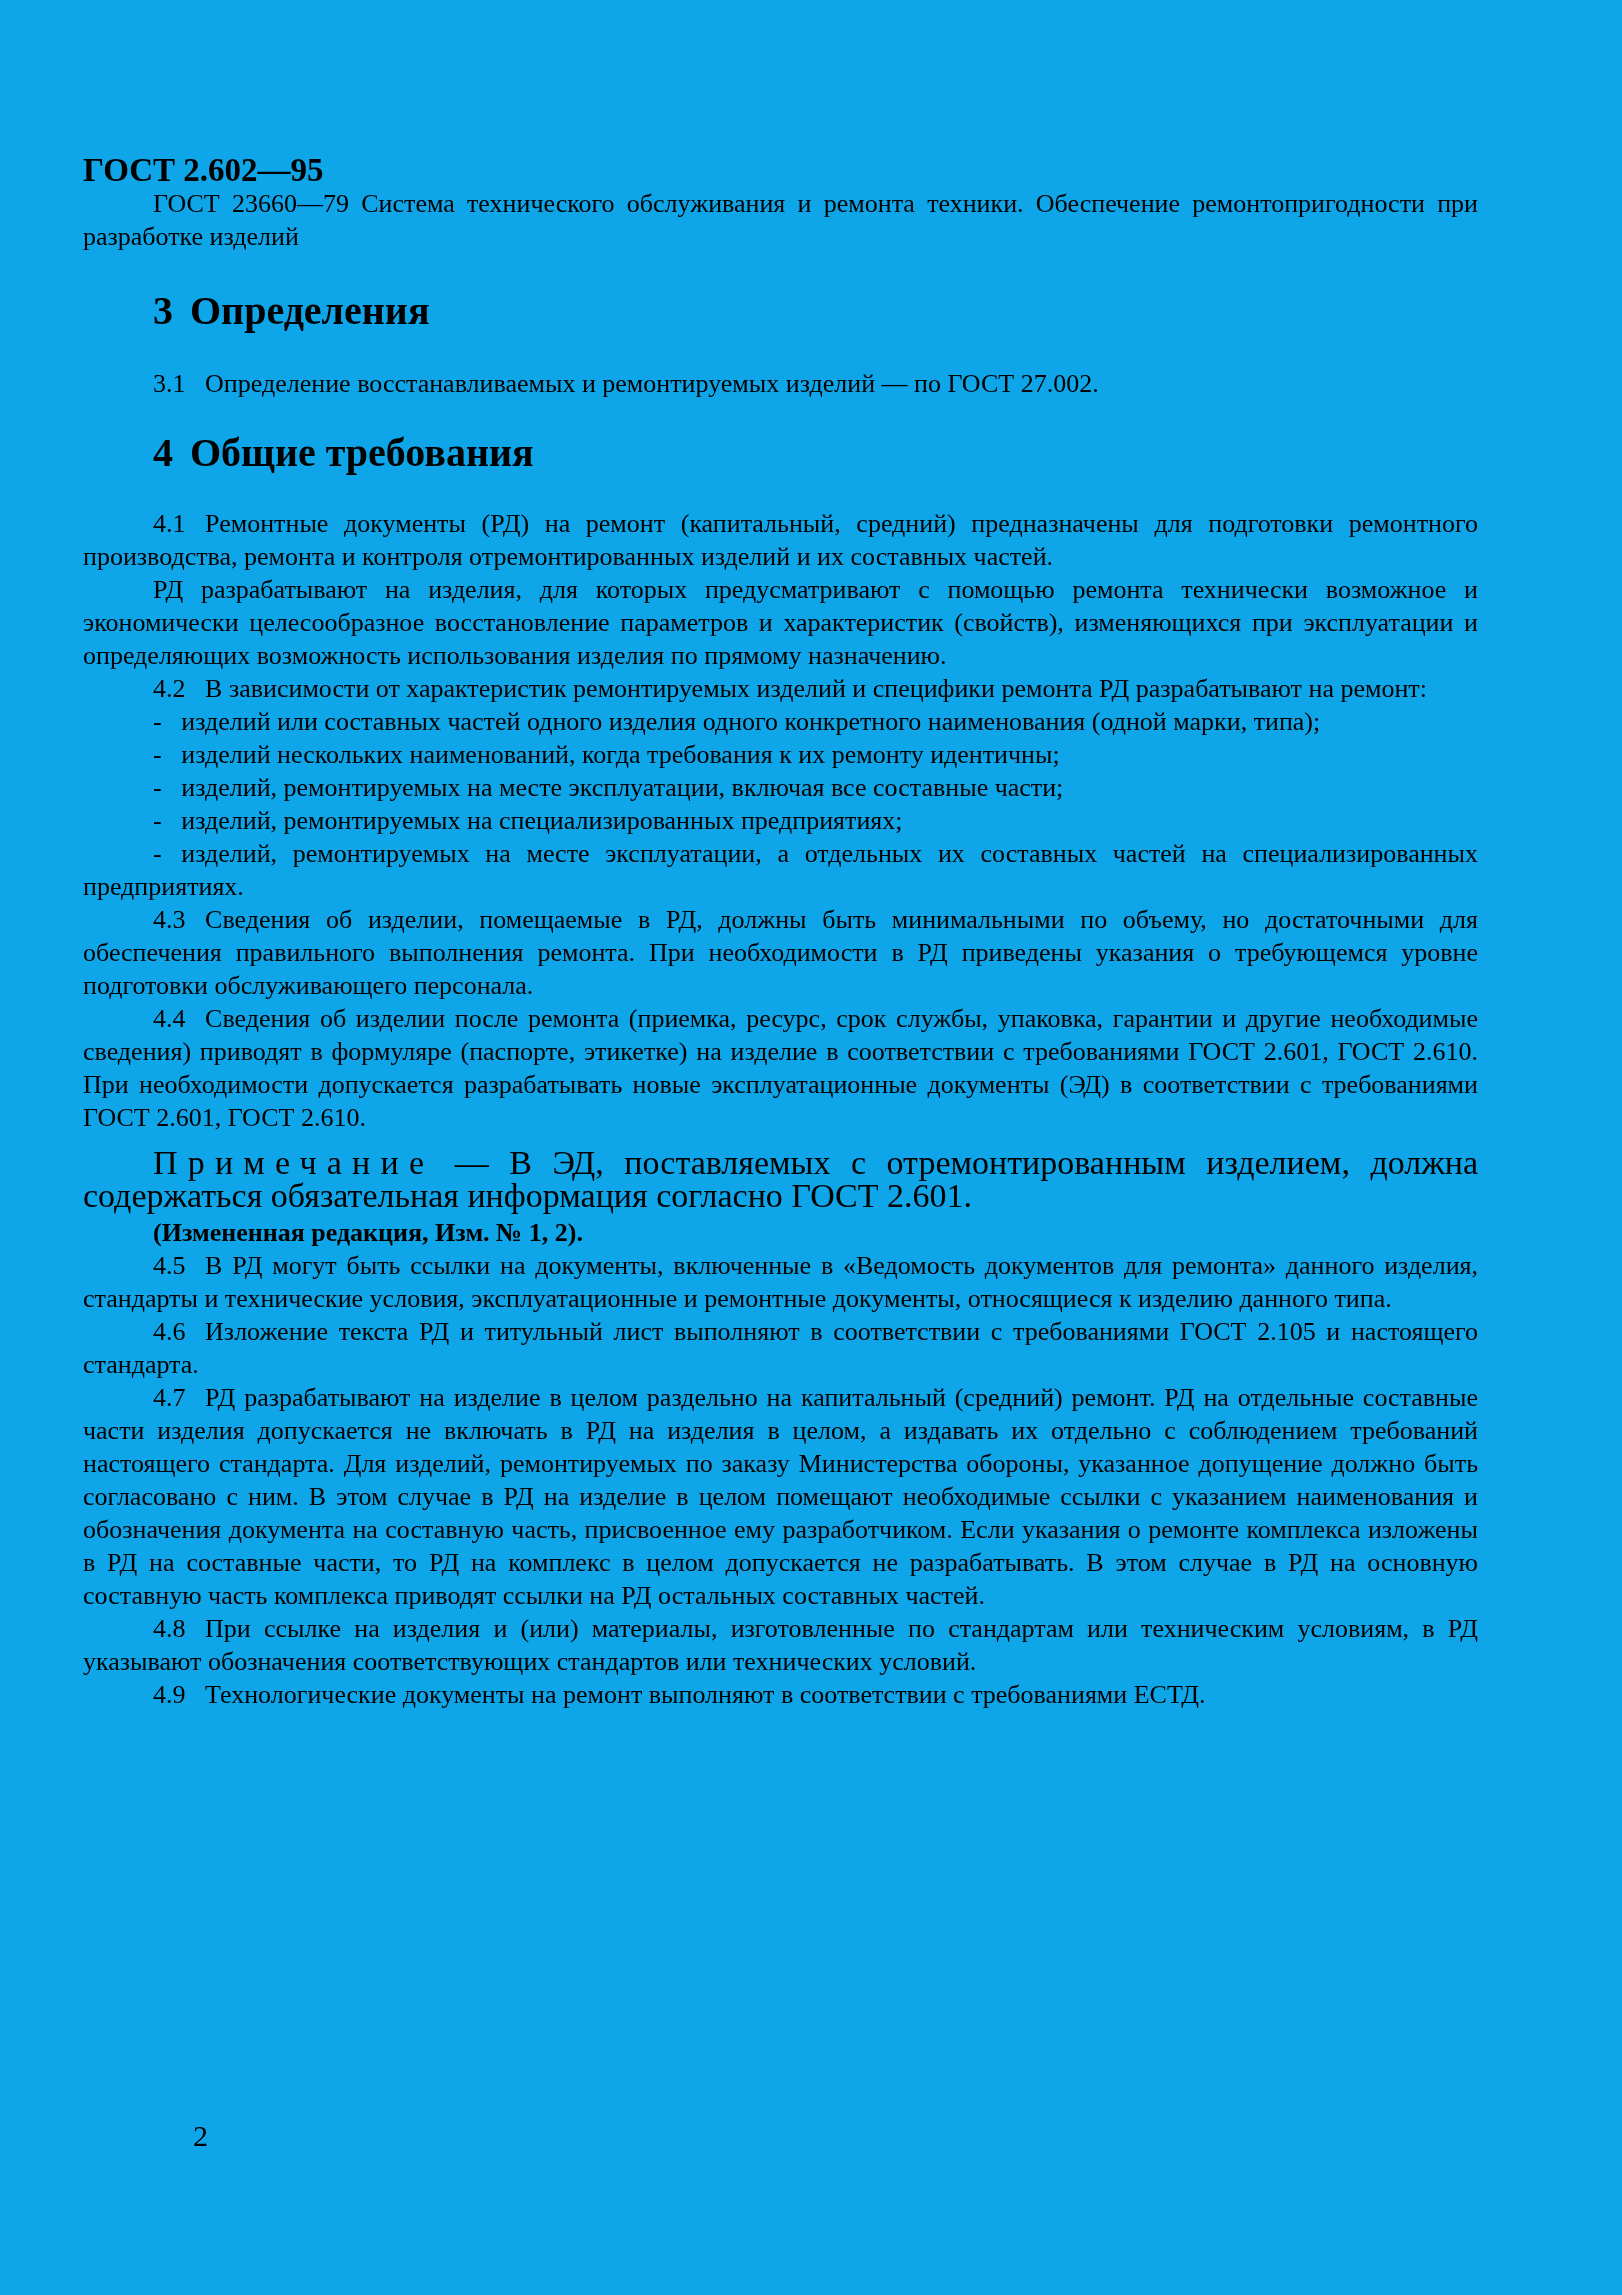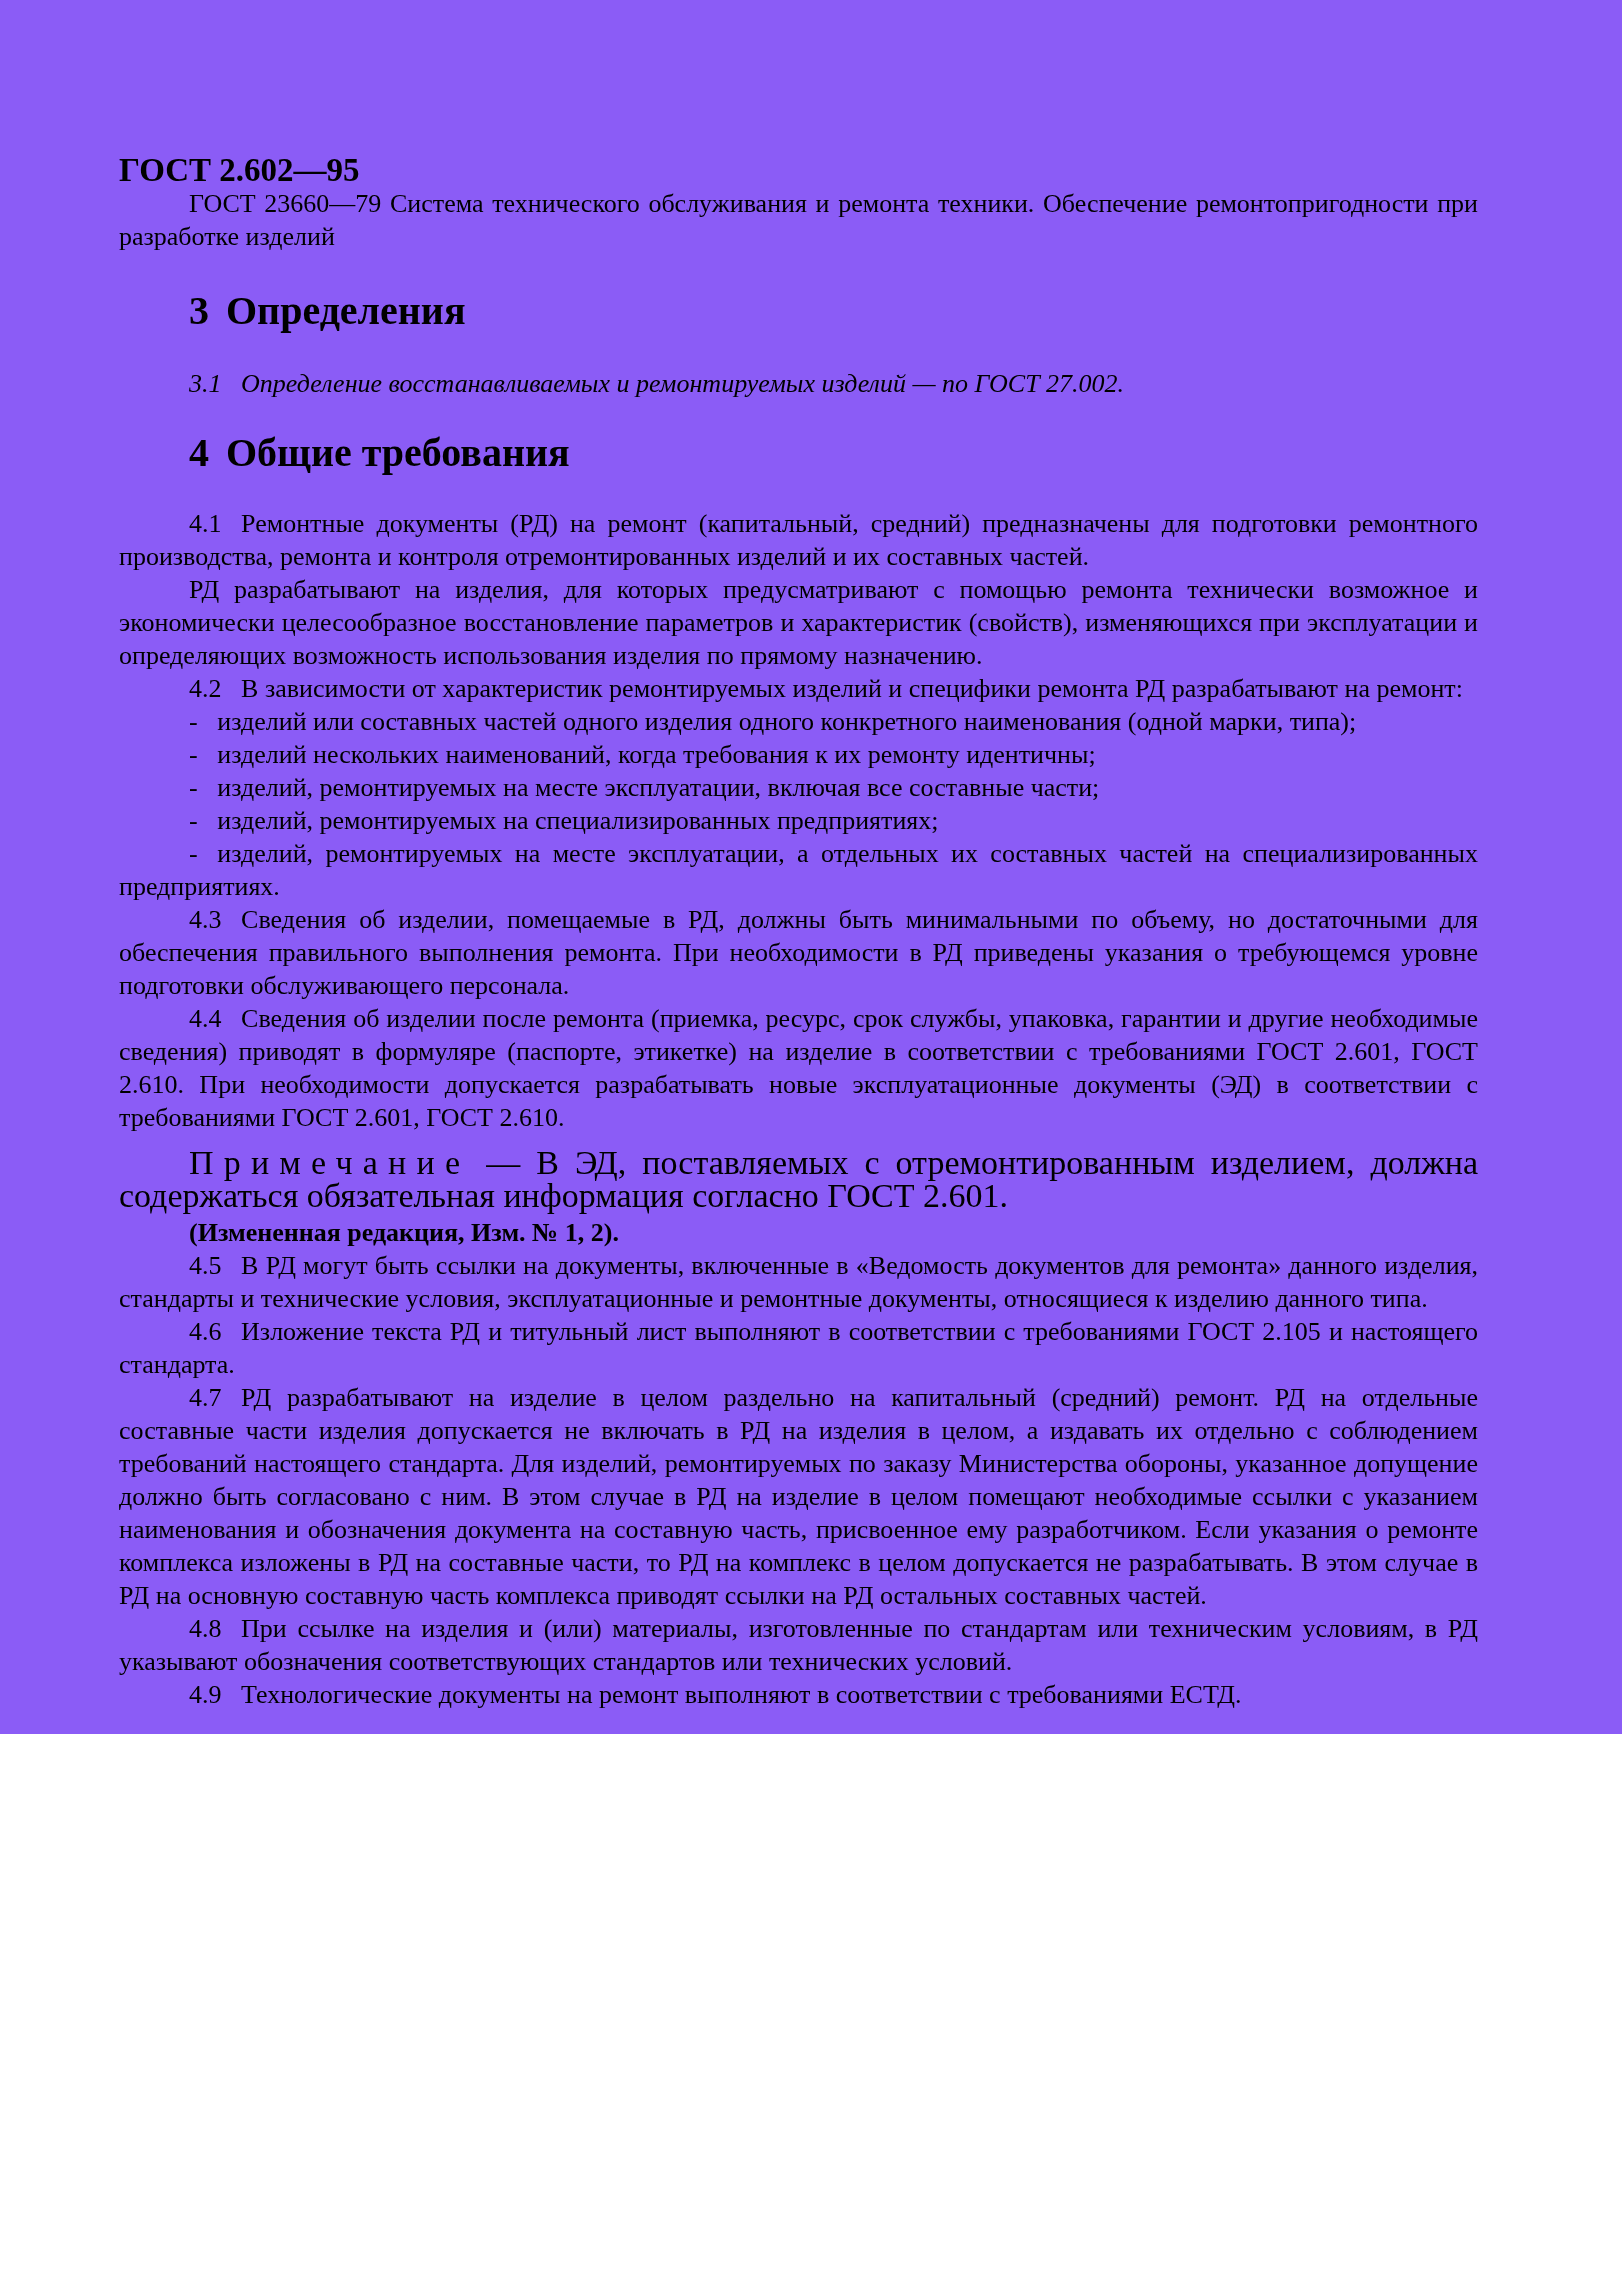--- a/index.html
+++ b/index.html
@@ -1,22 +1,22 @@
 <!DOCTYPE html>
 <html lang="ru" style="font-size:10.5px"><head>
 <meta charset="utf-8">
 <style>
   html,body{margin:0;padding:0;background:#fff;}
   .page{
     position:relative;
     width:1623px;
-    height:1734px;
-    background:#8b5cf6;
+    height:2295px;
+    background:#0ea5e9;
     box-sizing:border-box;
-    padding:154px 145px 0 119px;
+    padding:154px 145px 0 83px;
     font-family:"Liberation Serif","DejaVu Serif",serif;
     color:#000;
     overflow:hidden;
   }
   .doc-code{
     font-size:33px;
     line-height:33px;
     font-weight:bold;
     margin:0;
   }
@@ -32,21 +32,21 @@
   h2.section-heading{
     font-size:40px;
     line-height:42px;
     font-weight:bold;
     margin:0 0 0 70px;
     text-align:left;
   }
   .heading-number{margin-right:17px;}
   #section3-heading{margin-top:37px;margin-bottom:34px;}
   #section4-heading{margin-top:31px;}
-  .s3-items p.body{line-height:35px;text-align:left;font-style:italic;}
+  .s3-items p.body{line-height:35px;text-align:left;}
   .clauses{margin-top:33px;}
   p.note{
     font-size:34px;
     line-height:33px;
     margin:11.8px 0 3.9px 0;
     text-align:justify;
     text-indent:70px;
   }
   .note-label{letter-spacing:0.30em;}
   p.amended{font-weight:bold;}

